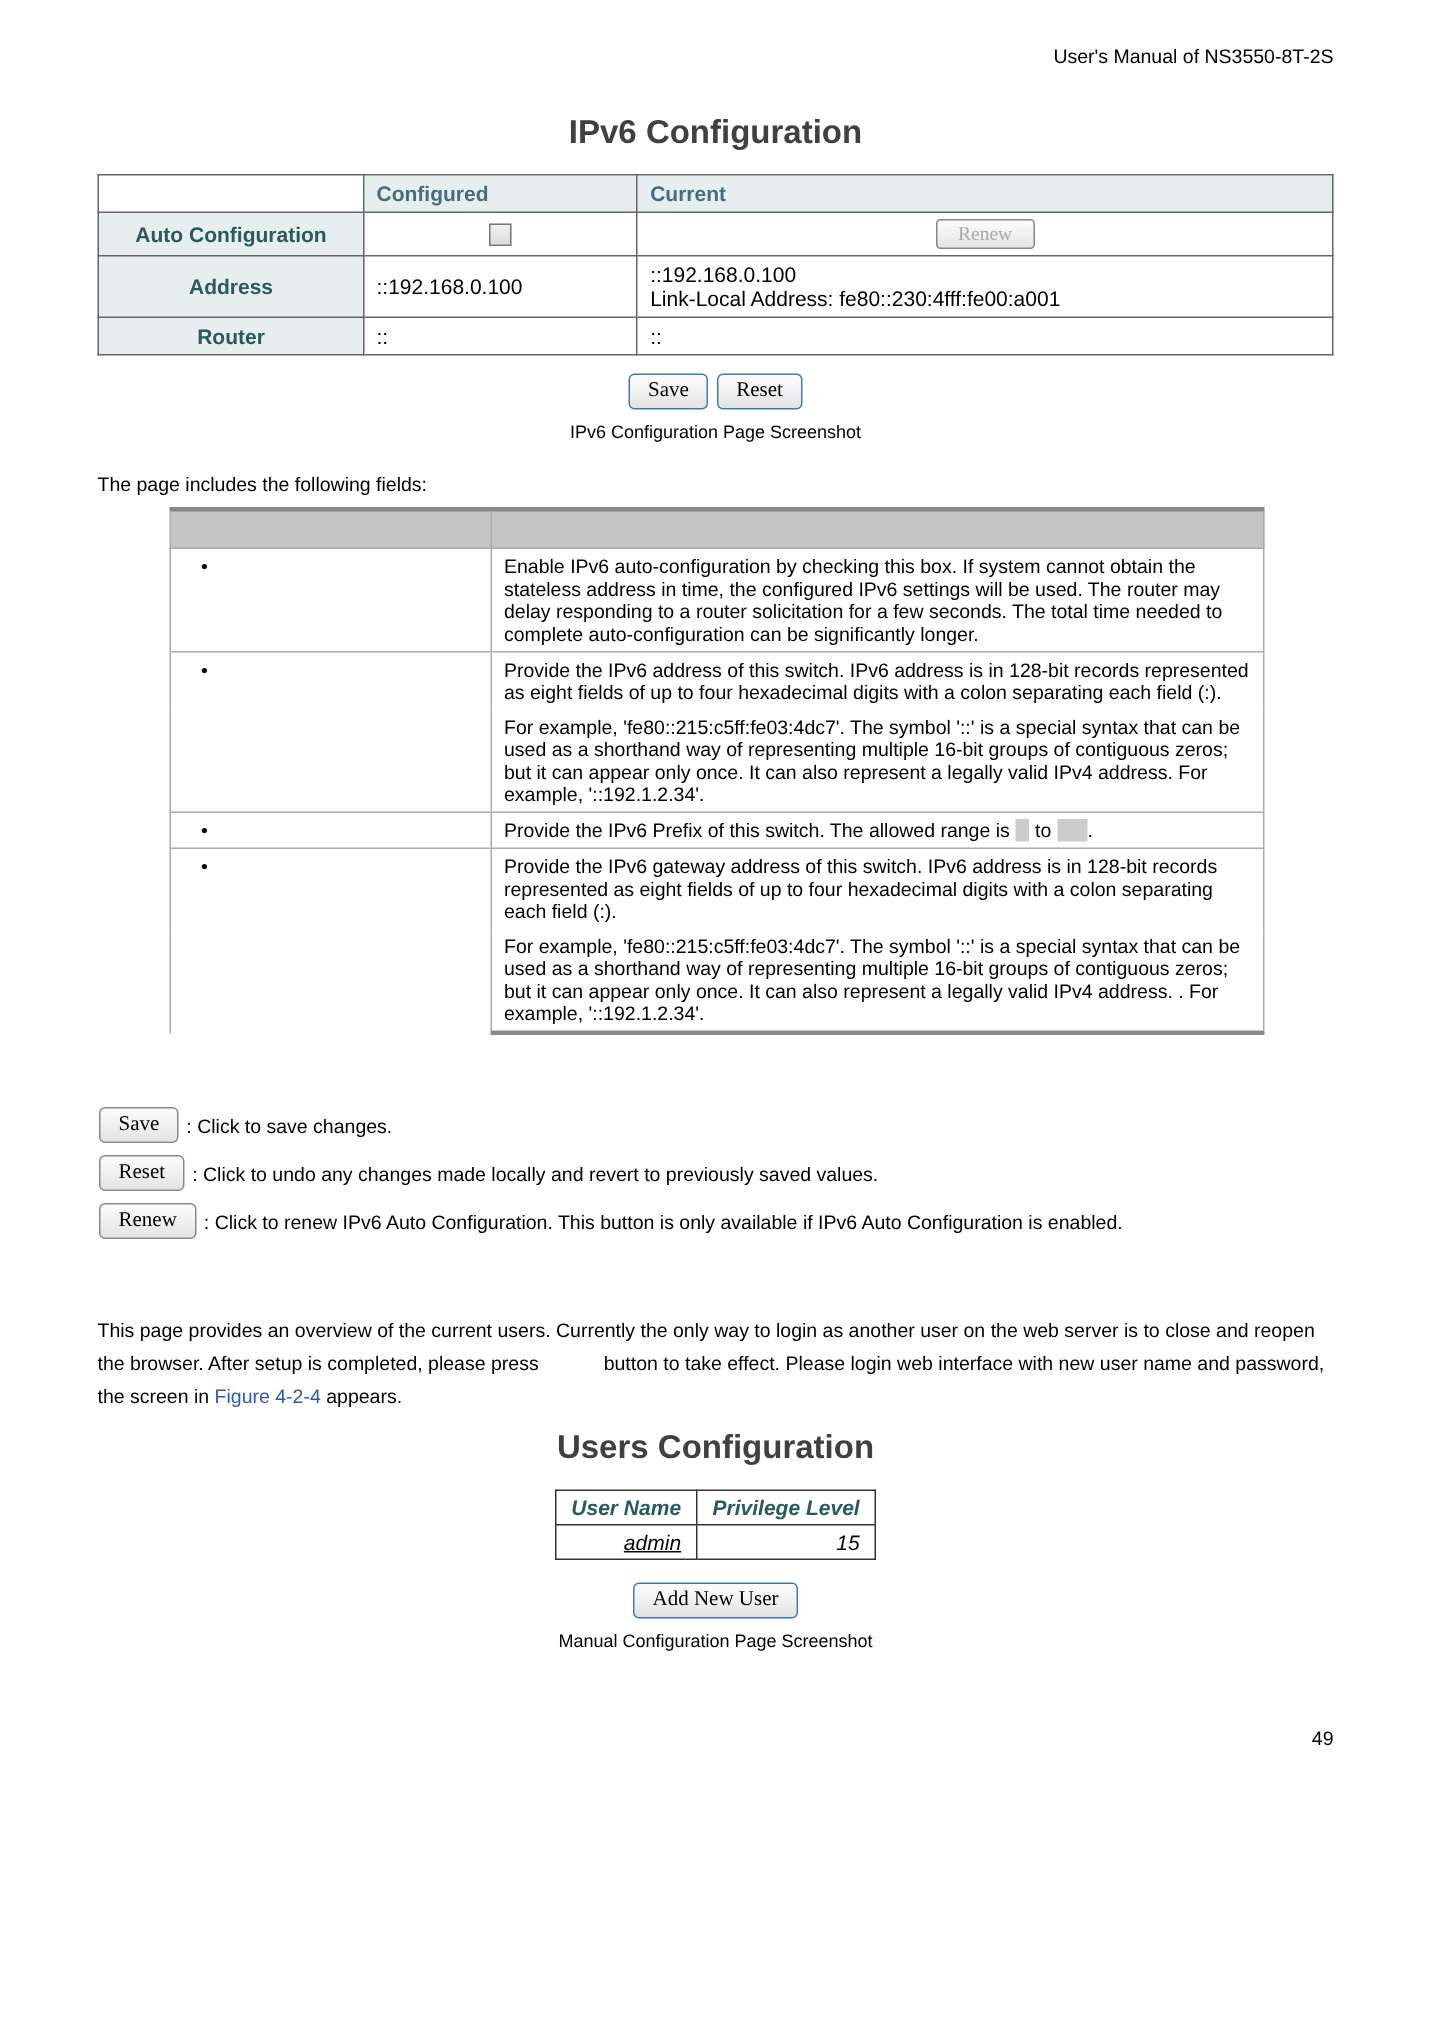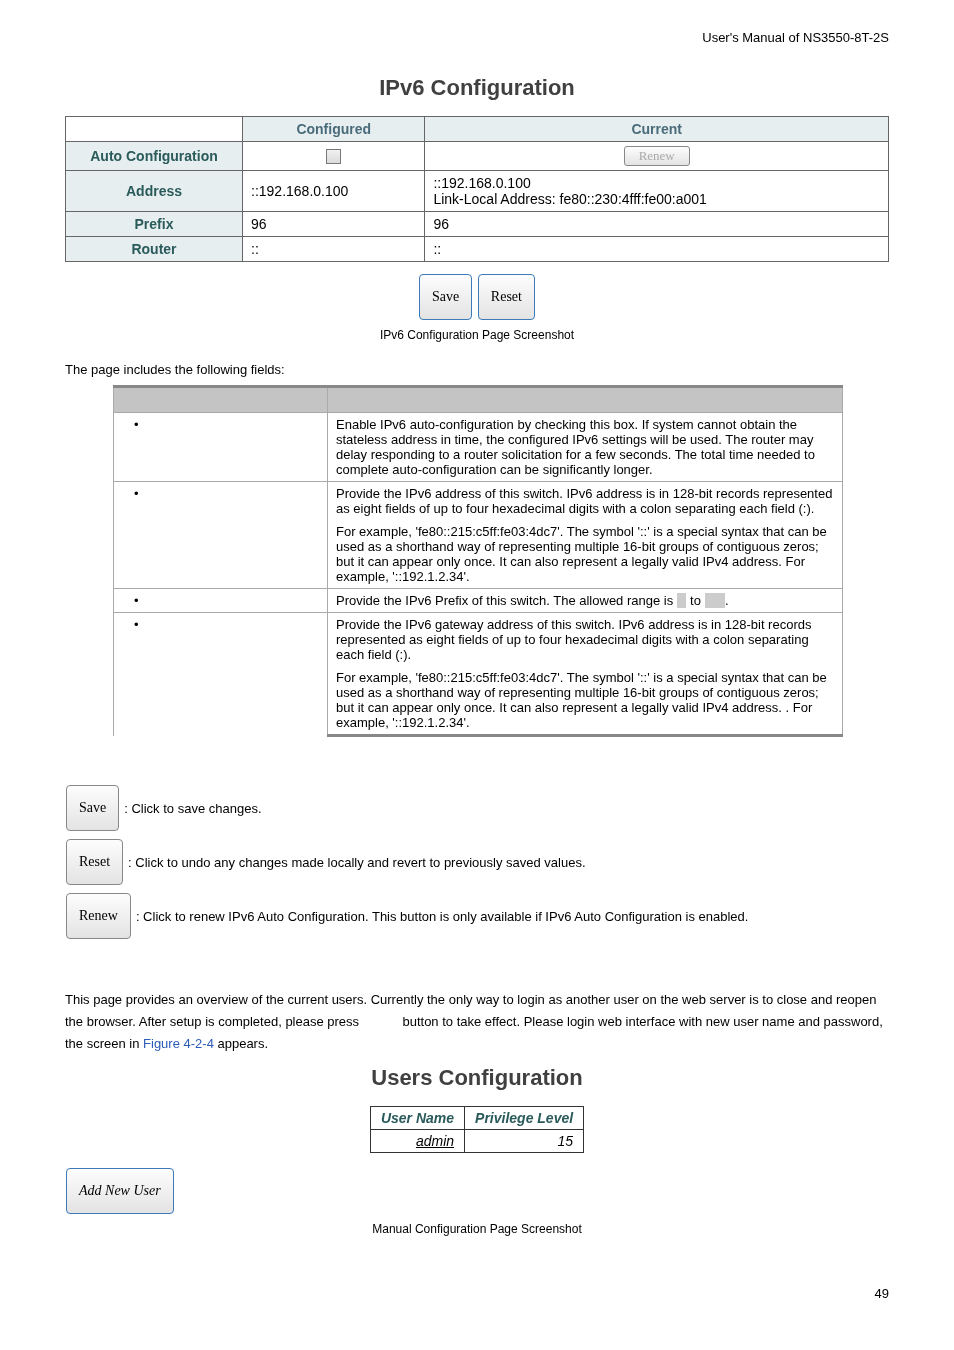--- a/index.html
+++ b/index.html
@@ -30,21 +30,21 @@
   }
   .ipv6-table th, .ipv6-table td {
     border: 1px solid #666;
     padding: 4px 8px;
     font-size: 14px;
   }
   .ipv6-table .col-header {
     background: #e6eef0;
     color: #4a6c7a;
     font-weight: bold;
-    text-align: center;
+    text-align: left;
   }
   .ipv6-table .row-label {
     background: #e6eef0;
     color: #2a5a5a;
     font-weight: bold;
     text-align: center;
     width: 160px;
   }
   .ipv6-table .renew-btn {
     display: inline-block;
@@ -60,21 +60,21 @@
   .checkbox {
     display:inline-block;
     width:13px; height:13px;
     border:1px solid #777;
     background: linear-gradient(#f0f0f0,#dcdcdc);
     vertical-align:middle;
   }
   .btn-row { text-align: center; margin: 6px 0; }
   .btn {
     display: inline-block;
-    padding: 14px 12px;
+    padding: 3px 12px;
     background: linear-gradient(#fdfdfd, #e3e3e3);
     border: 1px solid #3a7bb8;
     border-radius: 4px;
     font-family: serif;
     font-size: 14px;
     margin: 0 1px;
   }
   .caption {
     text-align: center;
     font-size: 12px;
@@ -114,21 +114,21 @@
     font-style: italic;
   }
   .users-table th, .users-table td {
     border: 1px solid #333;
     padding: 3px 10px;
     font-size: 14px;
   }
   .users-table th { background:#fff; color:#2a5a5a; font-weight:bold; }
   .users-table .uname { text-decoration: underline; text-align:right; }
   .users-table .priv { text-align:right; }
-  .add-btn-row { margin: 12px 0 8px 0; font-style: italic; }
+  .add-btn-row { text-align:center; margin: 12px 0 8px 0; }
   .page-num { text-align:right; font-size:13px; margin-top:50px; }
 </style>
 </head>
 <body>
 
 <div class="header-right">User's Manual of NS3550-8T-2S</div>
 
 <div class="title">IPv6 Configuration</div>
 
 <table class="ipv6-table">
@@ -145,25 +145,20 @@
   </tr>
   <tr>
     <td class="row-label">Address</td>
     <td>::192.168.0.100</td>
     <td>
       <div>::192.168.0.100</div>
       <div>Link-Local Address: fe80::230:4fff:fe00:a001</div>
     </td>
   </tr>
   <tr>
-    <td class="row-label">Prefix</td>
-    <td>96</td>
-    <td>96</td>
-  </tr>
-  <tr>
     <td class="row-label">Router</td>
     <td>::</td>
     <td>::</td>
   </tr>
 </tbody>
   </table>
 
 <div class="btn-row">
   <span class="btn">Save</span>
   <span class="btn">Reset</span>

